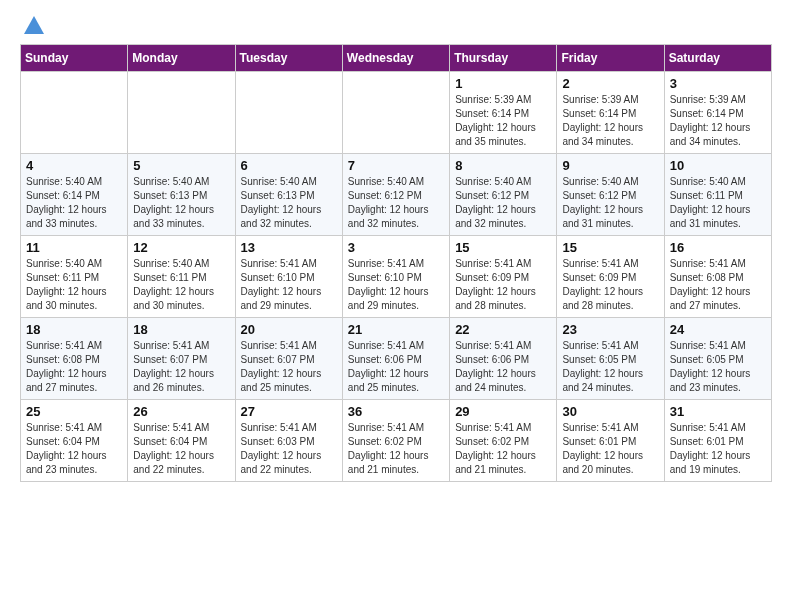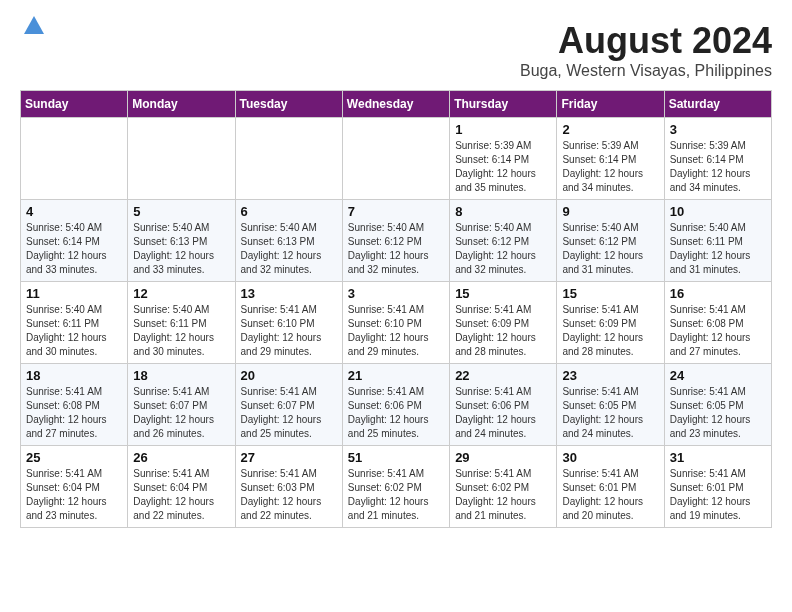--- a/index.html
+++ b/index.html
@@ -97,24 +97,20 @@
     }
   </style>
 </head>
 <body>
 
 <div class="header">
   <div class="logo">
     <div class="logo-line">
       <div class="logo-triangle"></div>
     </div>
-  </div>
-  <div class="title-block">
-    <div class="main-title">August 2024</div>
-    <div class="subtitle">Buga, Western Visayas, Philippines</div>
   </div>
 </div>
 
 <table>
   <thead>
     <tr>
     <th>Sunday</th>
         <th>Monday</th>
         <th>Tuesday</th>
         <th>Wednesday</th>
@@ -239,21 +235,21 @@
         </td>
         <td>
           <div class="day-num">26</div>
           <div class="day-info">Sunrise: 5:41 AM<br>Sunset: 6:04 PM<br>Daylight: 12 hours<br>and 22 minutes.</div>
         </td>
         <td>
           <div class="day-num">27</div>
           <div class="day-info">Sunrise: 5:41 AM<br>Sunset: 6:03 PM<br>Daylight: 12 hours<br>and 22 minutes.</div>
         </td>
         <td>
-          <div class="day-num">51</div>
+          <div class="day-num">36</div>
           <div class="day-info">Sunrise: 5:41 AM<br>Sunset: 6:02 PM<br>Daylight: 12 hours<br>and 21 minutes.</div>
         </td>
         <td>
           <div class="day-num">29</div>
           <div class="day-info">Sunrise: 5:41 AM<br>Sunset: 6:02 PM<br>Daylight: 12 hours<br>and 21 minutes.</div>
         </td>
         <td>
           <div class="day-num">30</div>
           <div class="day-info">Sunrise: 5:41 AM<br>Sunset: 6:01 PM<br>Daylight: 12 hours<br>and 20 minutes.</div>
         </td>

